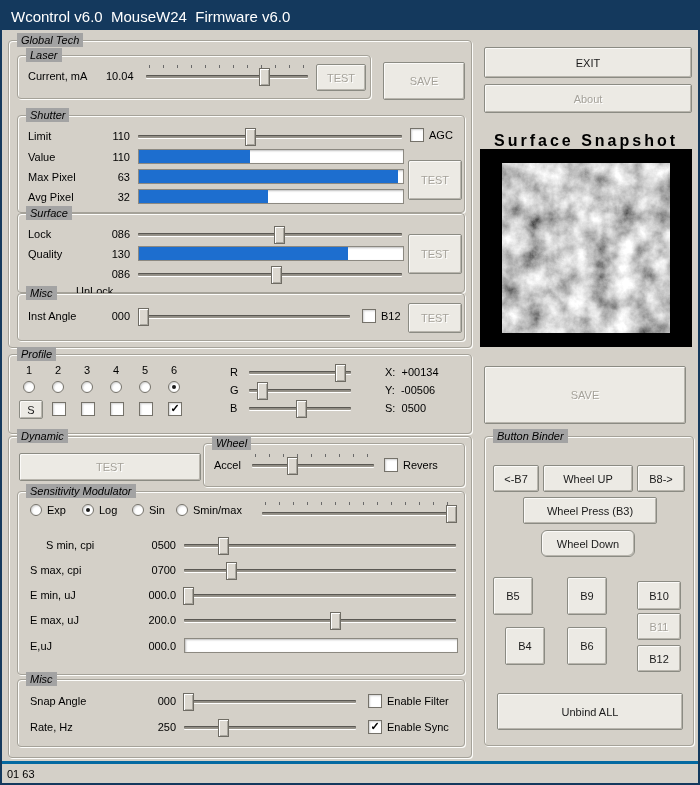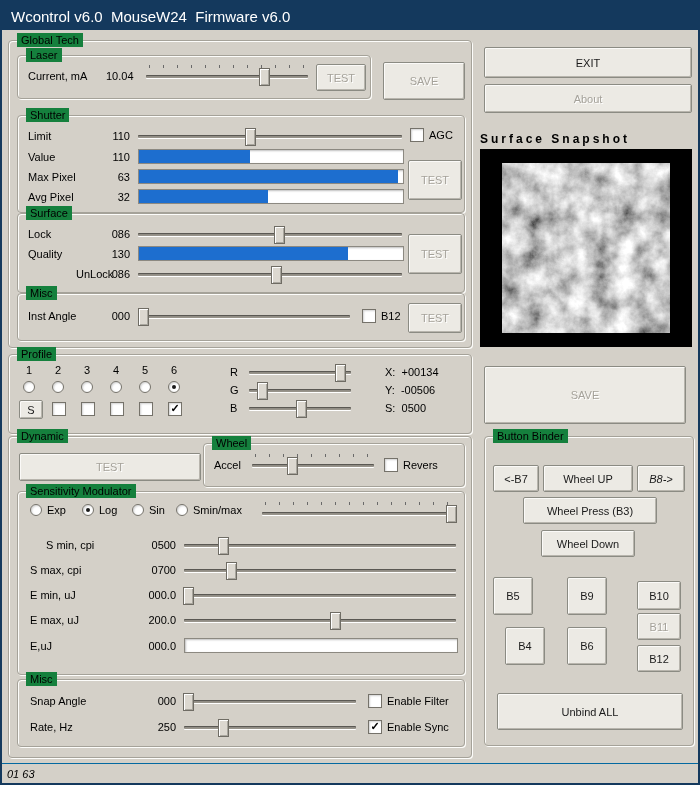--- a/index.html
+++ b/index.html
@@ -5,21 +5,21 @@
   html,body{margin:0;padding:0;}
   body{width:700px;height:785px;overflow:hidden;}
   .win{
     position:relative;width:700px;height:785px;box-sizing:border-box;
     border:2px solid #14395d;background:#d4d0c8;
     font-family:"Liberation Sans",sans-serif;font-size:11px;color:#000;
   }
   .titlebar{position:absolute;left:0;top:0;right:0;height:28px;background:#14395d;display:flex;align-items:center;}
   .titlebar span{color:#fff;font-size:15px;padding-left:9px;white-space:pre;}
   .gb{position:absolute;border:1px solid #a5a299;border-radius:4px;box-shadow:inset 1px 1px 0 #fdfdfb,1px 1px 0 #fdfdfb;}
-  .gb>.lbl{position:absolute;top:-8px;left:8px;background:#15803d;padding:0 4px;line-height:14px;}
+  .gb>.lbl{position:absolute;top:-8px;left:8px;background:#a3a3a3;padding:0 4px;line-height:14px;font-style:italic;}
   .txt{position:absolute;line-height:14px;white-space:nowrap;}
   .val{position:absolute;line-height:14px;text-align:right;white-space:nowrap;}
   .btn{
     position:absolute;background:#eceae4;border:1px solid #8b8b83;border-radius:2px;
     box-shadow:inset 1px 1px 0 #fbfaf8,inset -1px -1px 0 #b8b5ad;
     display:flex;align-items:center;justify-content:center;
     font-family:"Liberation Sans",sans-serif;font-size:11px;color:#1a1a1a;cursor:pointer;white-space:nowrap;
   }
   .btn.off{color:#a5a29a;text-shadow:1px 1px 0 #fff;}
   .slider{position:absolute;height:18px;}
@@ -33,22 +33,22 @@
   .check .box{width:12px;height:12px;background:#fff;border:1px solid #75726a;box-shadow:inset 1px 1px 2px rgba(0,0,0,.18);
     display:flex;align-items:center;justify-content:center;font-size:11px;font-weight:bold;}
   .check .box::after{content:"";}
   .check.checked .box::after{content:"✓";margin-top:-1px;}
   .radio{display:inline-block;width:12px;height:12px;border-radius:50%;background:#fff;border:1px solid #75726a;
     box-shadow:inset 1px 1px 2px rgba(0,0,0,.18);position:relative;cursor:pointer;box-sizing:border-box;}
   .radio.abs{position:absolute;}
   .radio.checked::after{content:"";position:absolute;left:3px;top:3px;width:4px;height:4px;border-radius:50%;background:#1a1a1a;}
   .radio-group{position:absolute;display:flex;align-items:center;gap:5px;cursor:pointer;}
   .snapshot{position:absolute;background:#000;}
-  .snap-title{position:absolute;font-weight:bold;font-size:12px;letter-spacing:3px;}
-  .statusbar{position:absolute;left:0;right:0;bottom:0;height:19px;border-top:1px solid #0369a1;display:flex;align-items:center;font-style:italic;}
+  .snap-title{position:absolute;text-align:center;font-weight:bold;font-size:16px;letter-spacing:3px;}
+  .statusbar{position:absolute;left:0;right:0;bottom:0;height:19px;border-top:3px solid #0369a1;display:flex;align-items:center;}
   .statusbar span{padding-left:5px;}
 </style>
 </head>
 <body>
 
 <div class="win">
 
   <div class="titlebar">
     <span>Wcontrol v6.0  MouseW24  Firmware v6.0</span>
   </div>
@@ -113,21 +113,21 @@
         <div class="track"></div>
         <div class="thumb" style="left: 53%;"></div>
       </div>
 
       <span class="txt" style="left:10px;top:33px;">Quality</span>
       <span class="val" style="left:70px;top:33px;width:42px;">130</span>
       <div class="progress" style="left:120px;top:32px;width:264px;">
         <div class="fill" style="width: 79%;"></div>
       </div>
 
-      <span class="txt" style="left:10px;top:53px;margin-left:48px;">UnLock</span>
+      <span class="txt" style="left:10px;top:70px;margin-left:48px;">UnLock</span>
       <span class="val" style="left:70px;top:53px;width:42px;">086</span>
       <div class="slider" style="left:120px;top:51px;width:264px;">
         <div class="track"></div>
         <div class="thumb" style="left: 52%;"></div>
       </div>
 
       <div class="btn off" style="left:390px;top:20px;width:52px;height:38px;">TEST</div>
     </div>
 
     <div class="gb" style="left:8px;top:252px;width:446px;height:46px;">
@@ -328,24 +328,24 @@
         <span>Enable Sync</span>
       </label>
     </div>
   </div>
 
   <div class="gb" style="left:482px;top:434px;width:208px;height:308px;">
     <span class="lbl">Button Binder</span>
 
     <div class="btn" style="left:8px;top:28px;width:44px;height:25px;">&lt;-B7</div>
     <div class="btn" style="left:58px;top:28px;width:88px;height:25px;text-align:center;">Wheel UP</div>
-    <div class="btn" style="left:152px;top:28px;width:46px;height:25px;font-style:italic;">B8-&gt;</div>
+    <div class="btn" style="left:152px;top:28px;width:46px;height:25px;">B8-&gt;</div>
 
     <div class="btn" style="left:38px;top:60px;width:132px;height:25px;">Wheel Press (B3)</div>
-    <div class="btn" style="left:56px;top:93px;width:92px;height:25px;">Wheel Down</div>
+    <div class="btn" style="left:56px;top:93px;width:92px;height:25px;border-radius:6px;">Wheel Down</div>
 
     <div class="btn" style="left:8px;top:140px;width:38px;height:36px;">B5</div>
     <div class="btn" style="left:82px;top:140px;width:38px;height:36px;">B9</div>
     <div class="btn" style="left:152px;top:144px;width:42px;height:27px;">B10</div>
 
     <div class="btn" style="left:8px;top:190px;width:38px;height:36px;margin-left:12px;">B4</div>
     <div class="btn" style="left:82px;top:190px;width:38px;height:36px;">B6</div>
     <div class="btn off" style="left:152px;top:176px;width:42px;height:25px;">B11</div>
     <div class="btn" style="left:152px;top:208px;width:42px;height:25px;">B12</div>
 

